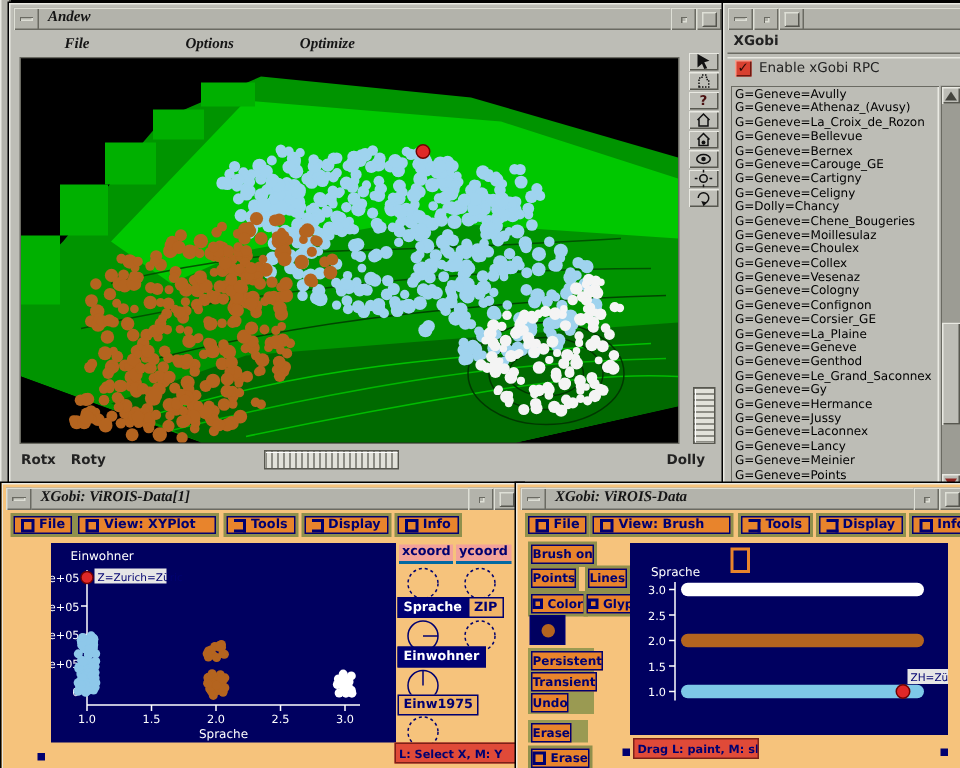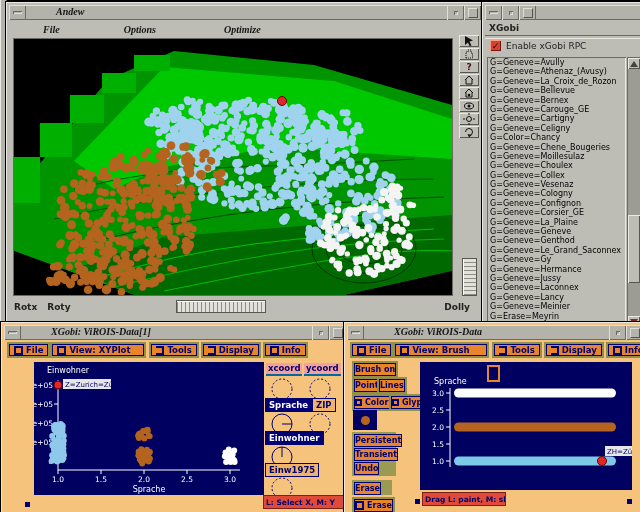--- a/index.html
+++ b/index.html
@@ -9,21 +9,21 @@
   .mwin{position:absolute;background:#bdbdb6;padding:3px;
         box-shadow:0 0 0 1px #000, inset 1px 1px 0 #e9e9e2, inset -1px -1px 0 #57574f;}
   .tb{height:15px;display:flex;align-items:stretch;background:#b3b3ab;margin-bottom:1px;
       box-shadow:inset 1px 1px 0 #dedfd6, inset -1px -1px 0 #6a6a62;}
   .tbtn{width:17px;display:flex;align-items:center;justify-content:center;background:#b3b3ab;
         box-shadow:inset 1px 1px 0 #dedfd6, inset -1px -1px 0 #6a6a62;}
   .dashg{width:9px;height:3px;background:#b3b3ab;box-shadow:inset 1px 1px 0 #6a6a62, inset -1px -1px 0 #dedfd6;}
   .dotg{width:4px;height:4px;background:#b3b3ab;box-shadow:inset 1px 1px 0 #6a6a62, inset -1px -1px 0 #dedfd6;}
   .maxg{width:8px;height:8px;border:1px solid #55554e;border-top-color:#dedfd6;border-left-color:#dedfd6;}
   .ttl{flex:1;font:italic bold 10px "Liberation Serif",serif;color:#151515;padding:1px 6px;
-       white-space:nowrap;overflow:hidden;margin-left:24px;}
+       white-space:nowrap;overflow:hidden;}
   .menubar{height:16px;display:flex;align-items:center;padding-left:34px;
            font:italic bold 10px "Liberation Serif",serif;color:#151515;}
   .mitem{margin-right:0;}
   
   .viewport{position:absolute;left:8px;top:37px;width:438px;height:256px;background:#000;
             box-shadow:0 0 0 1px #6a6a62;}
   .toolcol{position:absolute;right:4px;top:33px;width:22px;height:260px;display:flex;
            flex-direction:column;align-items:center;}
   .vbtn{width:20px;height:17px;margin-bottom:1px;background:#bdbdb6;display:flex;align-items:center;
         justify-content:center;box-shadow:inset 1px 1px 0 #e9e9e2, inset -1px -1px 0 #57574f;}
@@ -104,21 +104,21 @@
       <div class="tbtn">
           <div class="dotg"></div>
         </div>
       <div class="tbtn">
           <div class="maxg"></div>
         </div>
     </div>
     <div class="menubar">
       <span class="mitem">File</span>
       <span class="mitem" style="margin-left:64px">Options</span>
-      <span class="mitem" style="margin-left:68px">Optimize</span>
+      <span class="mitem" style="margin-left:44px">Optimize</span>
     </div>
     <div class="viewport">
       <svg id="scene" width="438" height="256">
           <rect x="0" y="0" width="438" height="256" fill="#000"></rect>
           <polygon points="0,150 95,40 160,12 300,26 438,66 438,232 330,256 120,256 0,212" fill="#009400"></polygon>
           <polygon points="60,122 150,28 320,42 438,80 438,120 260,108 150,128 100,150" fill="#00c800"></polygon>
           <polygon points="60,230 150,198 300,186 438,176 438,232 330,256 120,256" fill="#006a00"></polygon>
           <path d="M60,150 Q140,130 220,128 T400,120" fill="none" stroke="#004a00" stroke-width="1" opacity="0.9"></path>
           <path d="M40,180 Q130,160 230,150 T420,140" fill="none" stroke="#004a00" stroke-width="1" opacity="0.9"></path>
           <path d="M90,200 Q170,180 260,170 T430,158" fill="none" stroke="#003c00" stroke-width="1" opacity="0.9"></path>
@@ -1307,40 +1307,40 @@
     </div>
     <div class="clist" id="citylist">
         <div class="crow">G=Geneve=Avully</div>
         <div class="crow">G=Geneve=Athenaz_(Avusy)</div>
         <div class="crow">G=Geneve=La_Croix_de_Rozon</div>
         <div class="crow">G=Geneve=Bellevue</div>
         <div class="crow">G=Geneve=Bernex</div>
         <div class="crow">G=Geneve=Carouge_GE</div>
         <div class="crow">G=Geneve=Cartigny</div>
         <div class="crow">G=Geneve=Celigny</div>
-        <div class="crow">G=Color=Chancy</div>
+        <div class="crow">G=Dolly=Chancy</div>
         <div class="crow">G=Geneve=Chene_Bougeries</div>
         <div class="crow">G=Geneve=Moillesulaz</div>
         <div class="crow">G=Geneve=Choulex</div>
         <div class="crow">G=Geneve=Collex</div>
         <div class="crow">G=Geneve=Vesenaz</div>
         <div class="crow">G=Geneve=Cologny</div>
         <div class="crow">G=Geneve=Confignon</div>
         <div class="crow">G=Geneve=Corsier_GE</div>
         <div class="crow">G=Geneve=La_Plaine</div>
         <div class="crow">G=Geneve=Geneve</div>
         <div class="crow">G=Geneve=Genthod</div>
         <div class="crow">G=Geneve=Le_Grand_Saconnex</div>
         <div class="crow">G=Geneve=Gy</div>
         <div class="crow">G=Geneve=Hermance</div>
         <div class="crow">G=Geneve=Jussy</div>
         <div class="crow">G=Geneve=Laconnex</div>
         <div class="crow">G=Geneve=Lancy</div>
         <div class="crow">G=Geneve=Meinier</div>
-        <div class="crow">G=Erase=Meyrin</div>
+        <div class="crow">G=Geneve=Points</div>
       </div>
     <div class="sbar">
       <div class="sarrow" style="top:1px">
           <div class="tri triu"></div>
         </div>
       <div class="sthumb" style="top:158px;height:68px"></div>
       <div class="sarrow" style="bottom:1px">
           <div class="tri trid"></div>
         </div>
     </div>
@@ -1643,21 +1643,21 @@
           <span>Display</span>
         </button>
       <button class="xbtn halo">
           <span class="sq"></span>
           <span>Info</span>
         </button>
     </div>
     <div class="ctrlcol">
       <span class="cbtn navy halo" style="left:2px;top:1px">Brush on</span>
       <span class="cbtn navy halo" style="left:2px;top:17px">Points</span>
-      <span class="cbtn halo" style="left:27px;top:17px">Lines</span>
+      <span class="cbtn halo" style="left:40px;top:17px">Lines</span>
       <span class="cbtn halo" style="left:2px;top:34px">
           <span class="sq" style="width:3px;height:3px"></span>
           <span>Color</span>
         </span>
       <span class="cbtn halo" style="left:39px;top:34px">
           <span class="sq" style="width:3px;height:3px"></span>
           <span>Glyph</span>
         </span>
       <div class="swatch" style="left:2px;top:49px">
           <div class="swdot"></div>

